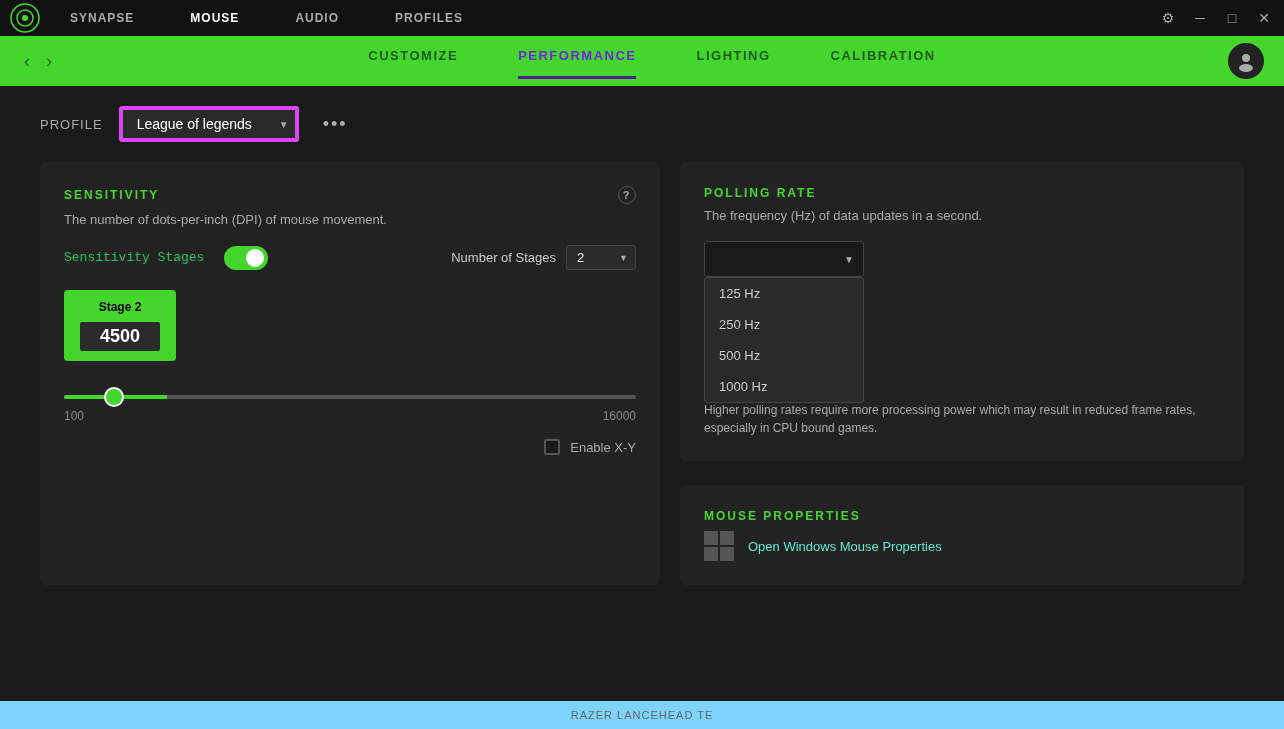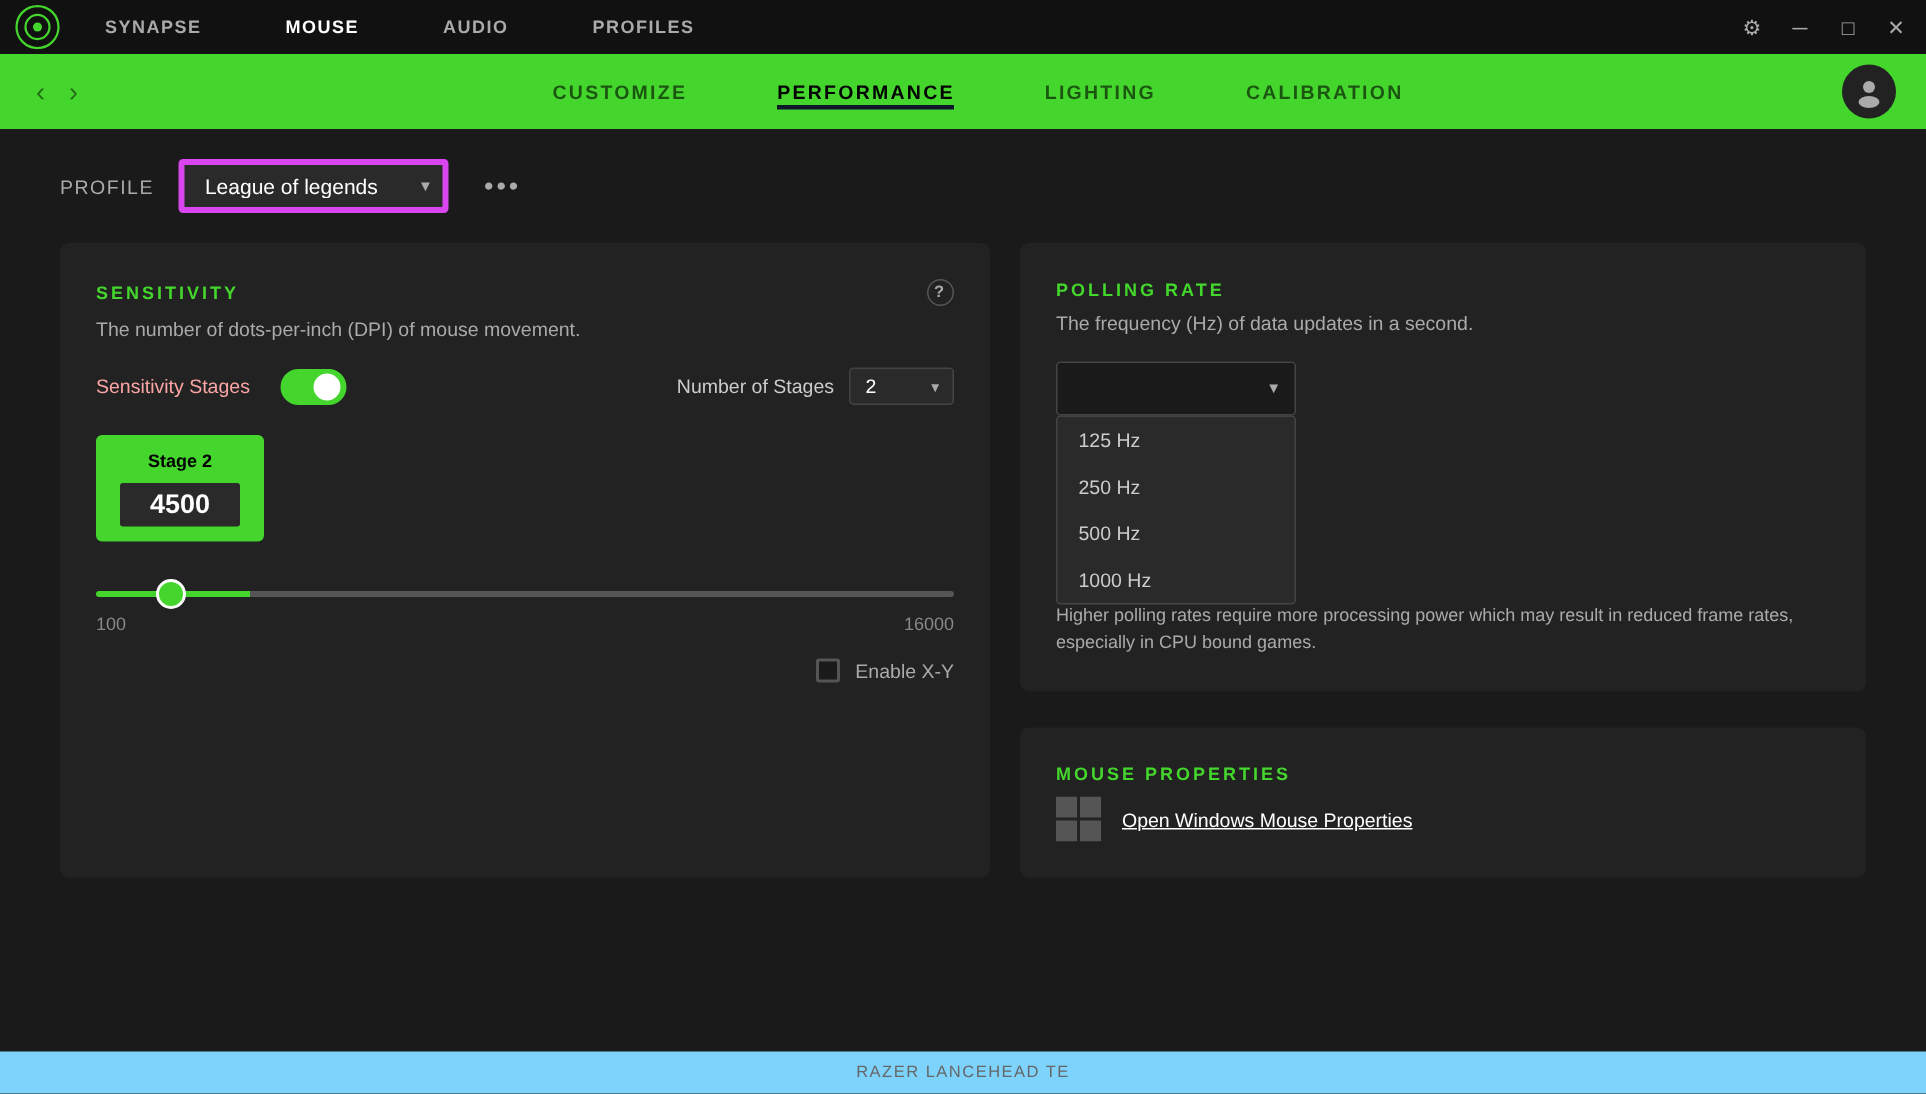--- a/index.html
+++ b/index.html
@@ -88,23 +88,23 @@
     .nav-tab {
       color: rgba(0,0,0,0.6);
       font-size: 13px;
       font-weight: 700;
       letter-spacing: 1.5px;
       text-transform: uppercase;
       cursor: pointer;
       padding: 4px 0;
     }
     .nav-tab.active {
-      color: #000000;
-      border-bottom: 3px solid #0f172a;
-      padding-bottom: 1px;
+      color: #6d28d9;
+      border-bottom: 3px solid #4c1d95;
+      padding-bottom: 13px;
     }
     .nav-user {
       width: 36px;
       height: 36px;
       border-radius: 50%;
       background: #222;
       display: flex;
       align-items: center;
       justify-content: center;
       cursor: pointer;
@@ -213,21 +213,22 @@
 
     
     .stages-row {
       display: flex;
       align-items: center;
       justify-content: space-between;
       margin-bottom: 20px;
     }
     .stages-label {
       font-size: 13px;
-      color: #fca5a5;
+      color: #22c55e;
+      font-family: Liberation Mono, monospace;
     }
     .toggle-switch {
       width: 44px;
       height: 24px;
       background: #44d62c;
       border-radius: 12px;
       position: relative;
       cursor: pointer;
       margin-left: 10px;
     }
@@ -447,23 +448,22 @@
       gap: 14px;
       cursor: pointer;
       text-decoration: none;
     }
     .windows-logo {
       width: 30px;
       height: 30px;
       flex-shrink: 0;
     }
     .mouse-props-link-text {
-      color: #ffffff;
-      font-size: 13px;
-      text-decoration: underline;
+      color: #5eead4;
+      font-size: 13px;
     }
 
     
     .status-bar {
       position: absolute;
       bottom: 0;
       left: 0;
       right: 0;
       height: 28px;
       background: #7dd3fc;

